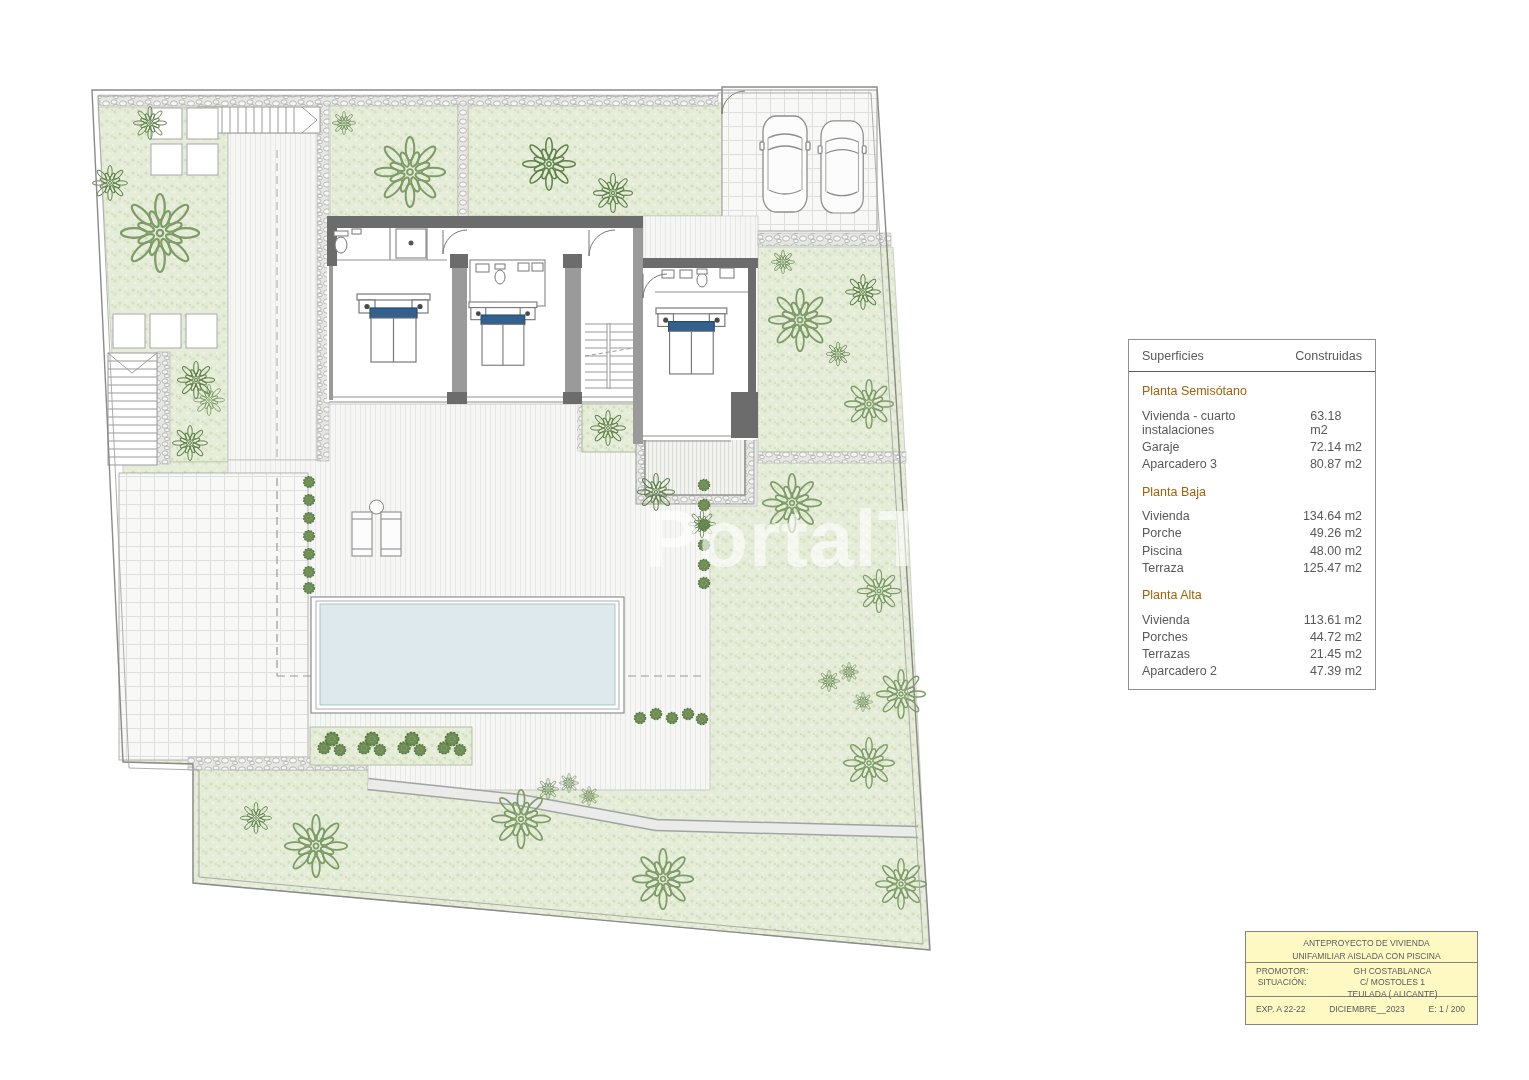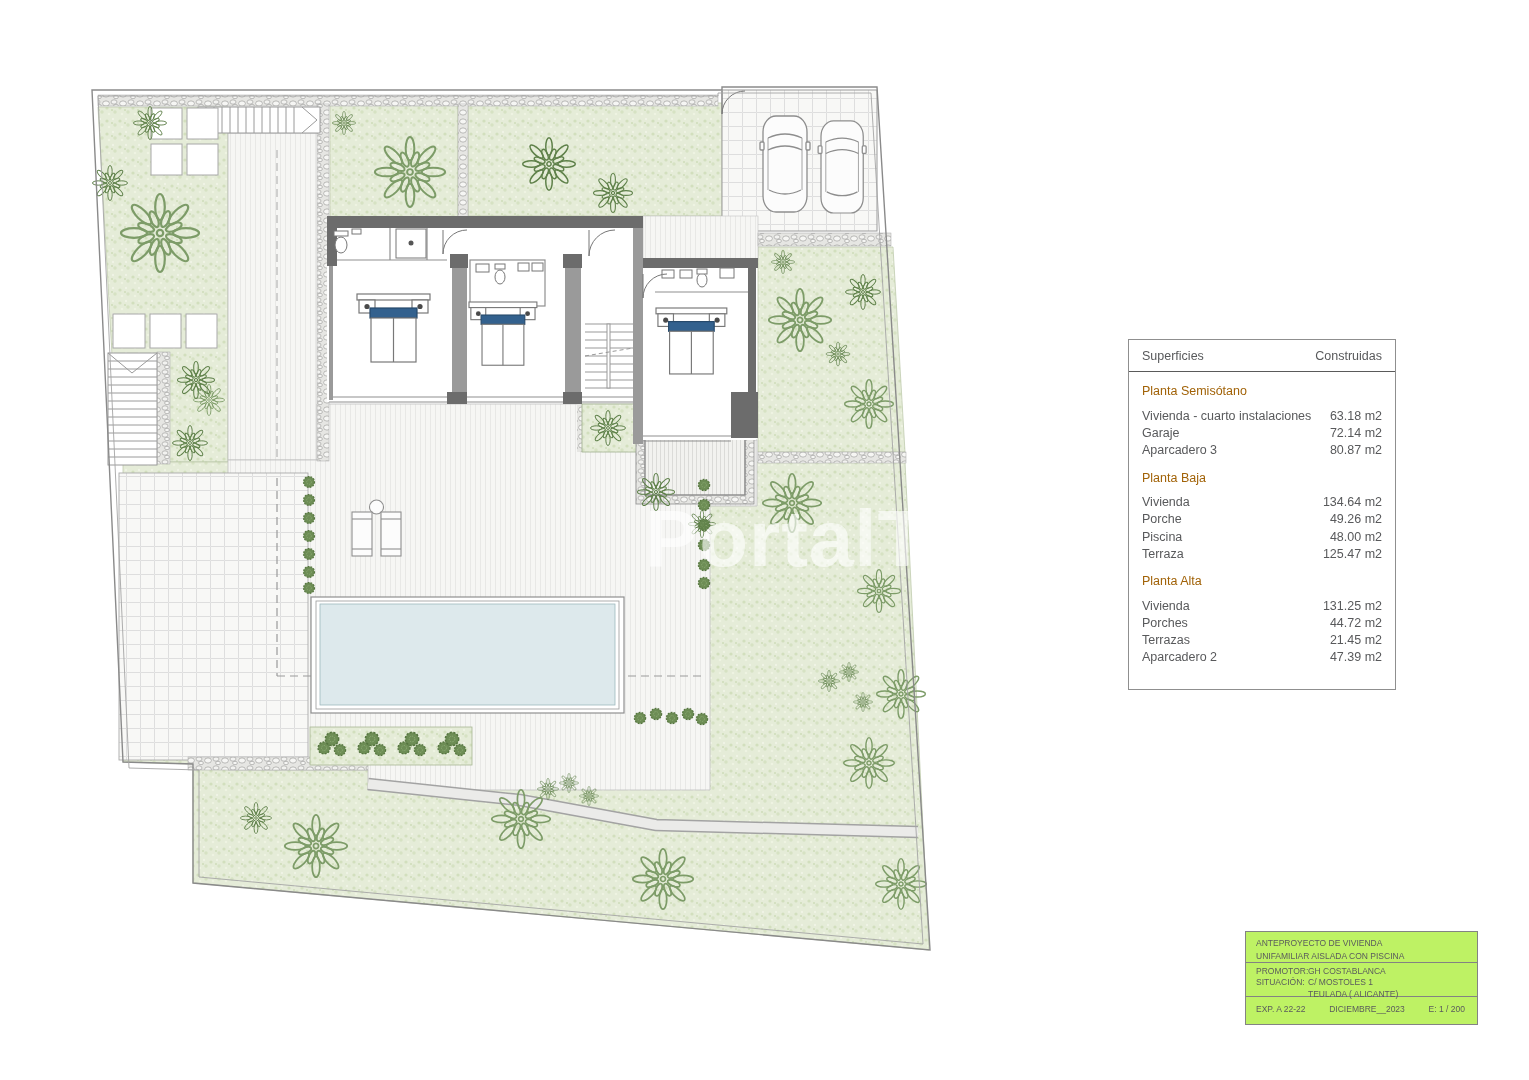--- a/index.html
+++ b/index.html
@@ -1,38 +1,38 @@
 <!DOCTYPE html>
 <html><head>
 <meta charset="utf-8">
 <style>
   html,body{margin:0;padding:0;background:#fff;}
   .sheet{position:relative;width:1529px;height:1080px;background:#ffffff;overflow:hidden;
          font-family:"Liberation Sans", sans-serif;}
   svg{position:absolute;left:0;top:0;}
   
-  .surf-table{position:absolute;left:1128px;top:339px;width:268px;height:351px;border:1px solid #8f8f8f;
+  .surf-table{position:absolute;left:1128px;top:339px;width:248px;height:351px;border:1px solid #8f8f8f;
               color:#58595b;font-size:12.5px;background:#fff;box-sizing:border-box;}
   .surf-head{display:flex;justify-content:space-between;padding:9px 13px 8px;border-bottom:1.5px solid #5a5a5a;}
   .surf-section{margin-top:12px;}
   .surf-title{color:#a16207;padding:0 13px;margin-bottom:9px;}
   .surf-row{display:flex;justify-content:space-between;padding:1.6px 13px;}
   
   .tb-left{position:absolute;left:1068px;top:938px;width:175px;height:69px;border:1px solid #838383;
            box-sizing:border-box;background:#fff;}
   .logo{position:absolute;left:12px;top:9px;font-size:13.5px;white-space:nowrap;}
   .lg-b{font-weight:bold;color:#1f1f1f;}
   .lg-l{color:#9b9b9b;}
   .lg-underline{position:absolute;left:46px;top:17px;width:74px;border-bottom:2px solid #2f2f2f;}
   .lg-box{position:absolute;left:54px;top:-5px;width:86px;height:21px;border:2px solid #2f2f2f;border-bottom:none;}
   .lg-sub{position:absolute;left:96px;top:19px;font-size:5.5px;color:#9a9a9a;letter-spacing:.4px;}
   .plan-name{position:absolute;left:13px;bottom:9px;font-size:14px;letter-spacing:1.6px;color:#3f3f3f;}
   .clock{position:absolute;right:13px;bottom:9px;}
   .tb-right{position:absolute;left:1245px;top:931px;width:233px;height:94px;border:1px solid #838383;
-            box-sizing:border-box;font-size:8.5px;color:#5a5b5d;background:#bef264;}
+            box-sizing:border-box;font-size:8.5px;color:#5a5b5d;background:#fef9c3;text-align:center;}
   .tbr-row1{height:31px;border-bottom:1px solid #838383;padding:5px 0 0 10px;line-height:1.5;box-sizing:border-box;}
   .tbr-row2{height:34px;border-bottom:1px solid #838383;padding:3px 0 0 10px;box-sizing:border-box;}
   .tbr-grid{display:grid;grid-template-columns:52px 1fr;line-height:1.35;}
   .tbr-row3{display:flex;justify-content:space-between;padding:7px 12px 0 10px;}
 </style>
 </head>
 <body>
 
 <div class="sheet">
 
@@ -419,21 +419,21 @@
     </div>
     <div class="surf-row">
       <span>Terraza</span>
       <span>125.47 m2</span>
     </div>
   </div>
   <div class="surf-section">
     <div class="surf-title">Planta Alta</div>
     <div class="surf-row">
       <span>Vivienda</span>
-      <span>131.25 m2</span>
+      <span>113.61 m2</span>
     </div>
     <div class="surf-row">
       <span>Porches</span>
       <span>44.72 m2</span>
     </div>
     <div class="surf-row">
       <span>Terrazas</span>
       <span>21.45 m2</span>
     </div>
     <div class="surf-row">

